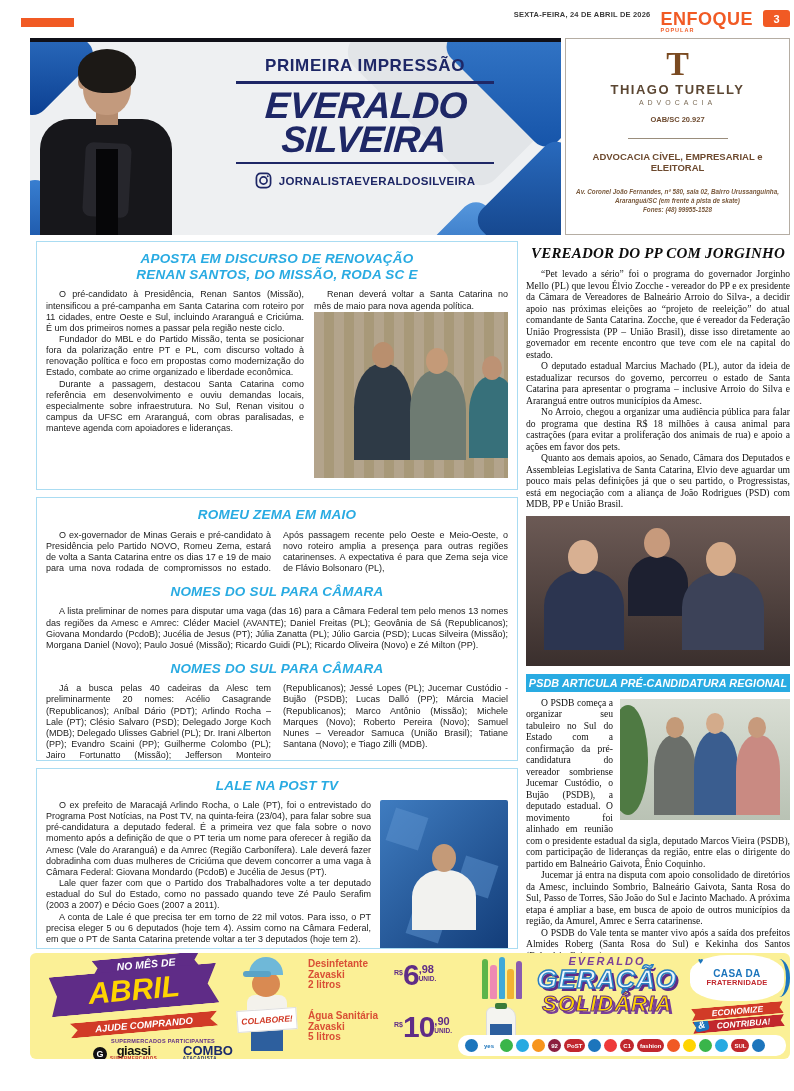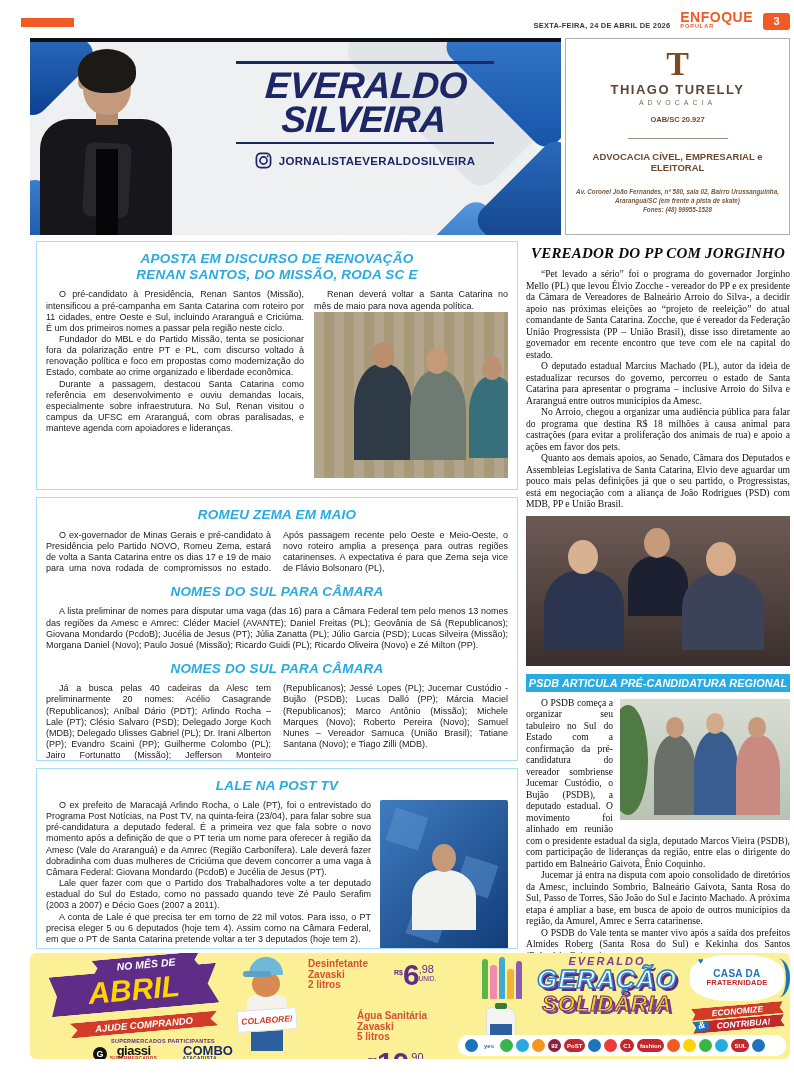--- a/index.html
+++ b/index.html
@@ -2,24 +2,24 @@
 <html><head>
 <meta charset="utf-8">
 <style>
   * { margin:0; padding:0; box-sizing:border-box; }
   body { background:#e9e9e9; font-family:"Liberation Sans", sans-serif; }
   .page { position:relative; width:794px; height:1091px; background:#fff; margin:0 auto; overflow:hidden; }
 
   
   .topbar { position:absolute; top:10px; left:0; width:100%; height:26px; }
   .accent-bar { position:absolute; left:21px; top:8px; width:53px; height:9px; background:#f15a24; }
-  .top-right { position:absolute; right:4px; top:0; display:flex; align-items:flex-end; gap:10px; }
+  .top-right { position:absolute; right:4px; top:0; display:flex; align-items:flex-start; gap:10px; }
   .date-line { font-size:7.5px; font-weight:bold; color:#3a3a3a; letter-spacing:.2px; }
   .brand { text-align:left; line-height:1; }
-  .brand-main { font-size:14px; font-weight:900; color:#f15a24; letter-spacing:.5px; }
+  .brand-main { font-size:18px; font-weight:900; color:#f15a24; letter-spacing:.5px; }
   .brand-sub { font-size:5.5px; font-weight:900; color:#f15a24; letter-spacing:1px; }
   .page-num { width:27px; height:17px; background:#f15a24; border-radius:3px; color:#fff;
               font-size:11px; font-weight:900; display:flex; align-items:center; justify-content:center; }
 
   
   .banner-row { position:absolute; top:38px; left:30px; width:760px; height:197px; display:flex; gap:4px; }
   .masthead { position:relative; width:531px; height:197px; background:#eef0f2; overflow:hidden;
               border-top:4px solid #101018; }
   .shape { position:absolute; border-radius:16px; background:linear-gradient(135deg,#3b82d4,#0a3d8f); }
   .sh-l1 { width:95px; height:95px; left:-45px; top:-35px; transform:rotate(45deg); }
@@ -159,26 +159,26 @@
   .kid-cap { position:absolute; left:14px; top:0; width:34px; height:18px; border-radius:17px 17px 0 0; background:#6fb8d8; }
   .kid-brim { position:absolute; left:8px; top:14px; width:28px; height:6px; border-radius:3px; background:#5aa3c6; }
   .kid-face { position:absolute; left:17px; top:14px; width:28px; height:26px; border-radius:50%; background:#d98a52; }
   .kid-shirt{ position:absolute; left:12px; top:38px; width:40px; height:30px; border-radius:8px 8px 0 0; background:#f4f2ec; }
   .kid-sign { position:absolute; left:2px; top:52px; width:60px; height:22px; background:#fff; border:1px solid #ddd;
               transform:rotate(-4deg); display:flex; align-items:center; justify-content:center;
               font-size:8.5px; font-weight:900; font-style:italic; color:#d13b27; }
   .kid-pants{ position:absolute; left:16px; top:70px; width:32px; height:24px; background:#2d5f9e; }
 
   .product { position:absolute; left:278px; width:178px; display:flex; align-items:center; gap:6px; }
-  .prod1 { top:6px; } .prod2 { top:58px;flex-direction:column; }
+  .prod1 { top:6px; } .prod2 { top:58px; }
   .prod-name { width:80px; font-size:10px; font-weight:800; color:#d94f35; line-height:1.05; }
   .price { display:flex; align-items:flex-start; color:#5f2c87; }
   .price .rs { font-size:7px; font-weight:900; margin-top:8px; }
   .price .big { font-size:30px; font-weight:900; line-height:.9; letter-spacing:-1px; }
-  .price .side { display:flex; flex-direction:column; font-weight:400; margin-top:3px; }
+  .price .side { display:flex; flex-direction:column; font-weight:700; margin-top:3px; }
   .price .cents { font-size:11px; line-height:1; }
   .price .unid { font-size:6.5px; }
   .prod-img1 { position:absolute; left:452px; top:2px; width:40px; height:44px; display:flex; align-items:flex-end; gap:2px; }
   .bottle { width:7px; border-radius:3px 3px 1px 1px; }
   .prod-img2 { position:absolute; left:456px; top:54px; width:30px; height:44px; background:#f4f4f0;
                border-radius:6px 10px 3px 3px; border:1px solid #ddd; }
   .prod-img2::before { content:""; position:absolute; left:3px; top:16px; width:22px; height:16px; background:#2d5f9e; }
   .prod-img2::after { content:""; position:absolute; left:8px; top:-5px; width:12px; height:6px; background:#3a7a3a; border-radius:2px; }
 
   .campaign { position:absolute; left:497px; top:2px; width:160px; text-align:center; }
@@ -238,20 +238,21 @@
       <div class="portrait">
         <div class="po-suit"></div>
         <div class="po-lapel"></div>
         <div class="po-shirt"></div>
         <div class="po-neck"></div>
         <div class="po-ear"></div>
         <div class="po-face"></div>
         <div class="po-hair"></div>
       </div>
       <div class="mast-text">
+        <div class="kicker">PRIMEIRA IMPRESSÃO</div>
         <div class="rule"></div>
         <div class="author-name">
           <div>EVERALDO</div>
           <div>SILVEIRA</div>
         </div>
         <div class="rule"></div>
         <div class="insta-row">
           <svg class="insta-icon" viewBox="0 0 24 24" fill="none" stroke="#1e2766" stroke-width="2.4">
             <rect x="2" y="2" width="20" height="20" rx="6"></rect>
             <circle cx="12" cy="12" r="5"></circle>

